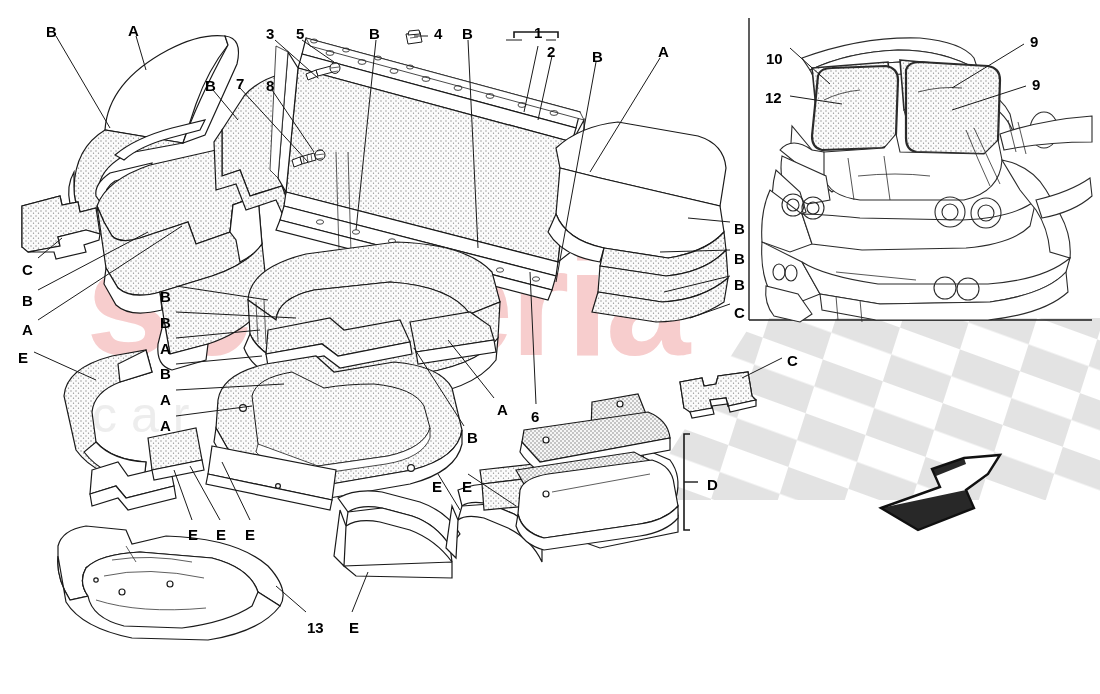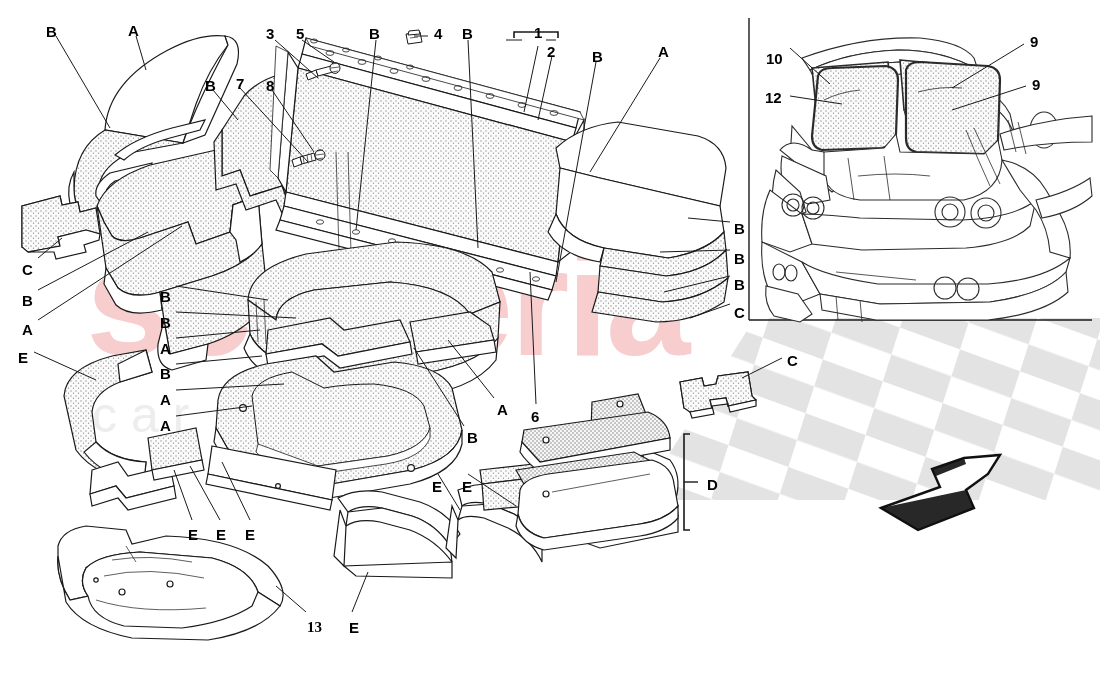--- a/index.html
+++ b/index.html
@@ -396,17 +396,17 @@
       <div class="lbl" style="left: 467px; top: 430px;">B</div>
       <div class="lbl" style="left: 497px; top: 402px;">A</div>
       <div class="lbl num" style="left: 531px; top: 409px;">6</div>
       <div class="lbl" style="left: 787px; top: 353px;">C</div>
       <div class="lbl" style="left: 707px; top: 477px;">D</div>
       <div class="lbl" style="left: 432px; top: 479px;">E</div>
       <div class="lbl" style="left: 462px; top: 479px;">E</div>
       <div class="lbl" style="left: 188px; top: 527px;">E</div>
       <div class="lbl" style="left: 216px; top: 527px;">E</div>
       <div class="lbl" style="left: 245px; top: 527px;">E</div>
-      <div class="lbl num" style="left: 307px; top: 620px; font-family: Liberation Serif, serif;">13</div>
+      <div class="lbl num" style="left: 307px; top: 620px;">13</div>
       <div class="lbl" style="left: 349px; top: 620px;">E</div>
     </div>
 
 </div>
 
 </body></html>

